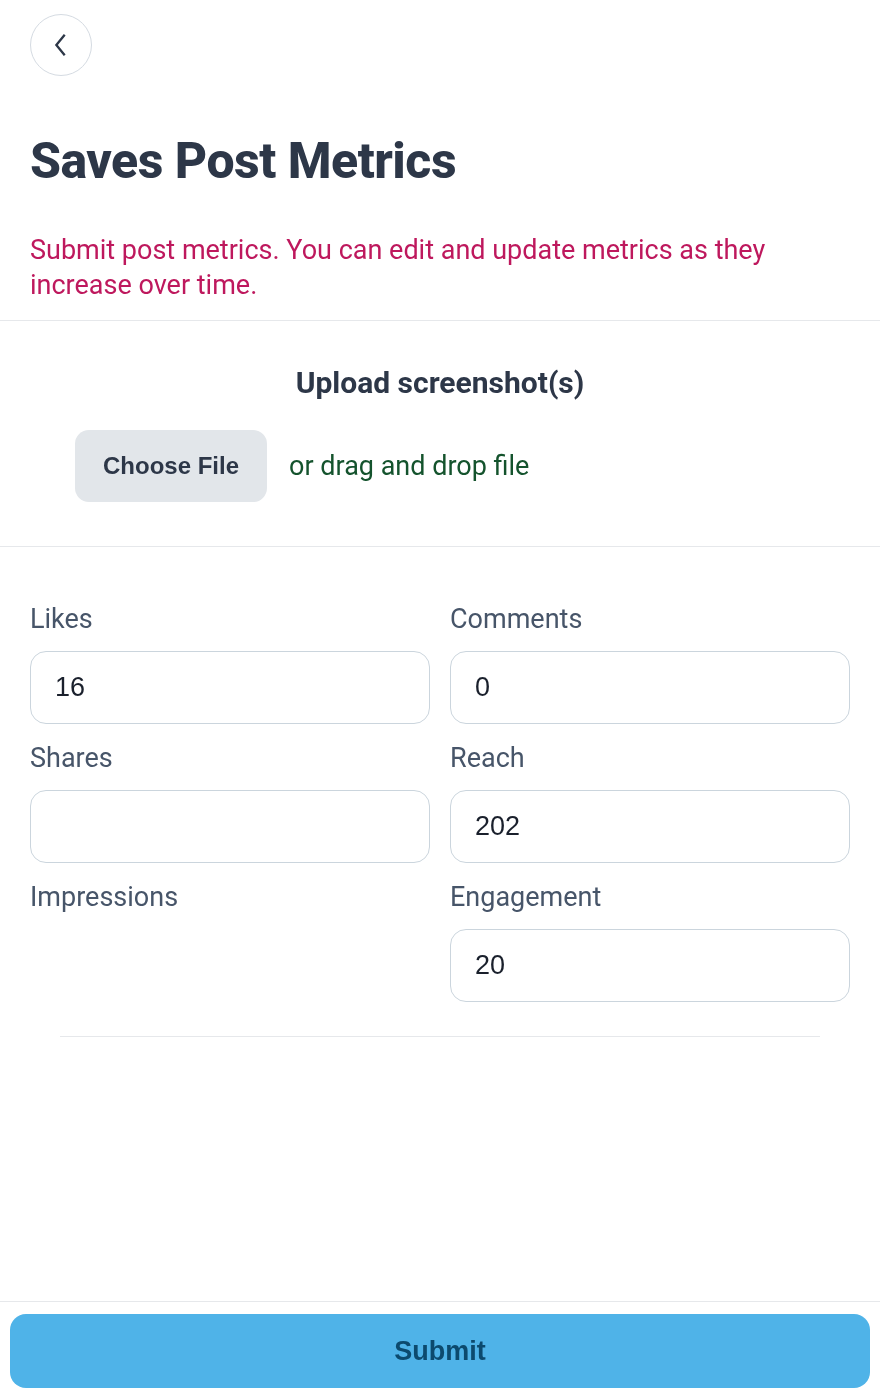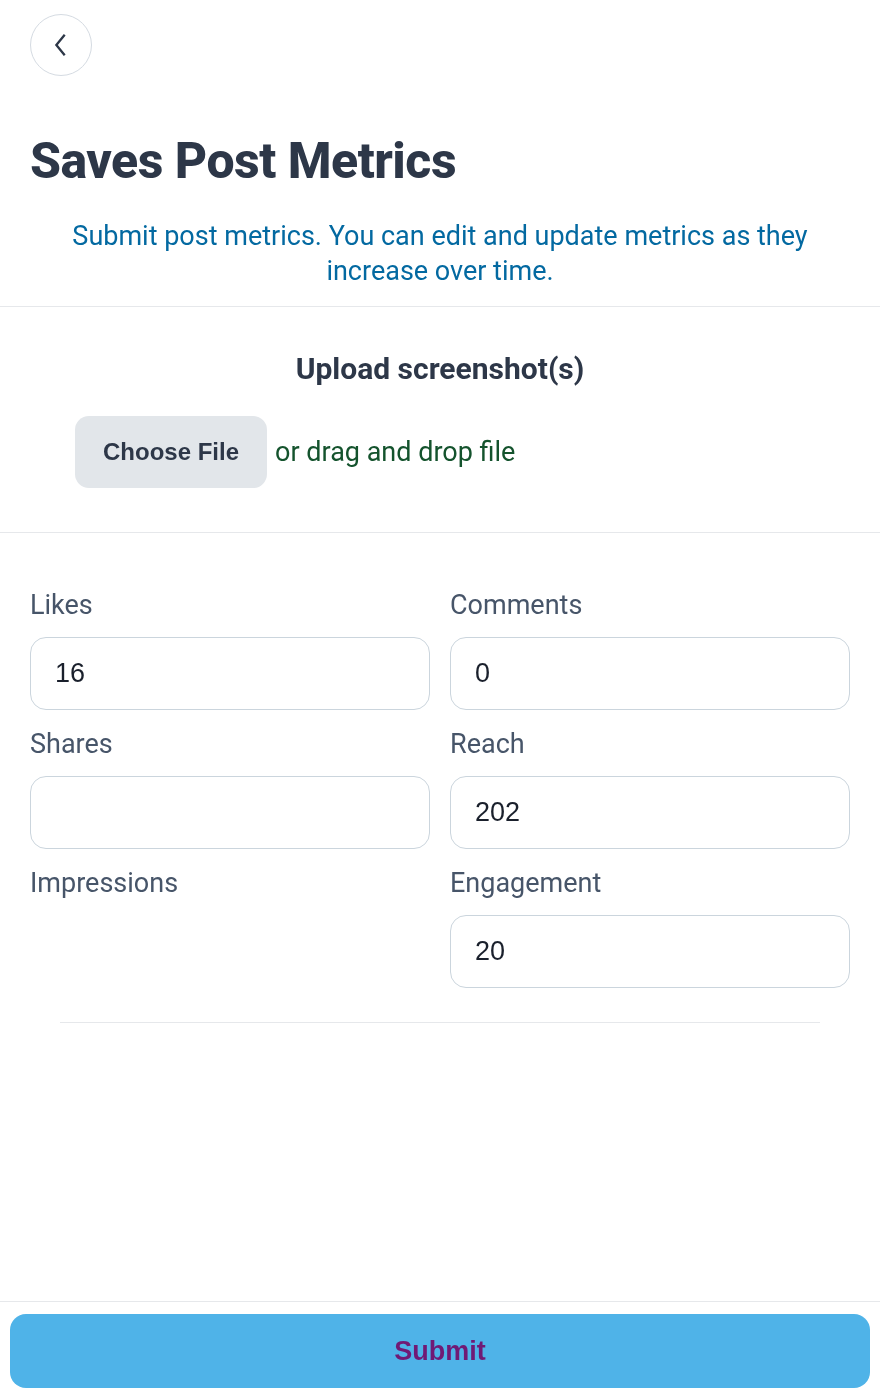--- a/index.html
+++ b/index.html
@@ -44,26 +44,25 @@
       margin-top: 58px;
     }
     .page-title {
       font-size: 50px;
       font-weight: 800;
       color: #2d3748;
       line-height: 1.1;
       letter-spacing: -0.5px;
     }
     .page-subtitle {
-      margin-top: 30px;
-      font-size: 27px;
-      color: #0369a1;
+      margin-top: 44px;
+      font-size: 27px;
+      color: #be185d;
       line-height: 1.28;
       font-weight: 400;
-      text-align: center;
     }
     .divider-full {
       margin-top: 18px;
       border: none;
       border-top: 1px solid #e6e8eb;
       width: 100%;
     }
     .section {
       padding: 0 30px;
     }
@@ -73,21 +72,21 @@
     .section-heading {
       font-size: 30px;
       font-weight: 700;
       color: #2d3748;
       text-align: center;
     }
     .upload-row {
       margin-top: 30px;
       display: flex;
       align-items: center;
-      gap: 8px;
+      gap: 22px;
       padding-left: 45px;
     }
     .choose-file-btn {
       background: #e2e6ea;
       border: none;
       border-radius: 14px;
       padding: 22px 28px;
       font-size: 24px;
       font-weight: 600;
       color: #2d3748;
@@ -143,21 +142,21 @@
       margin-top: auto;
       border-top: 1px solid #e6e8eb;
       padding: 12px 10px;
     }
     .submit-btn {
       width: 100%;
       height: 74px;
       background: #4fb3e8;
       border: none;
       border-radius: 16px;
-      color: #701a75;
+      color: #0c4a6e;
       font-size: 27px;
       font-weight: 600;
       cursor: pointer;
     }
     .spacer { flex: 1; }
   </style>
 </head>
 <body>
 
 <div class="container">

